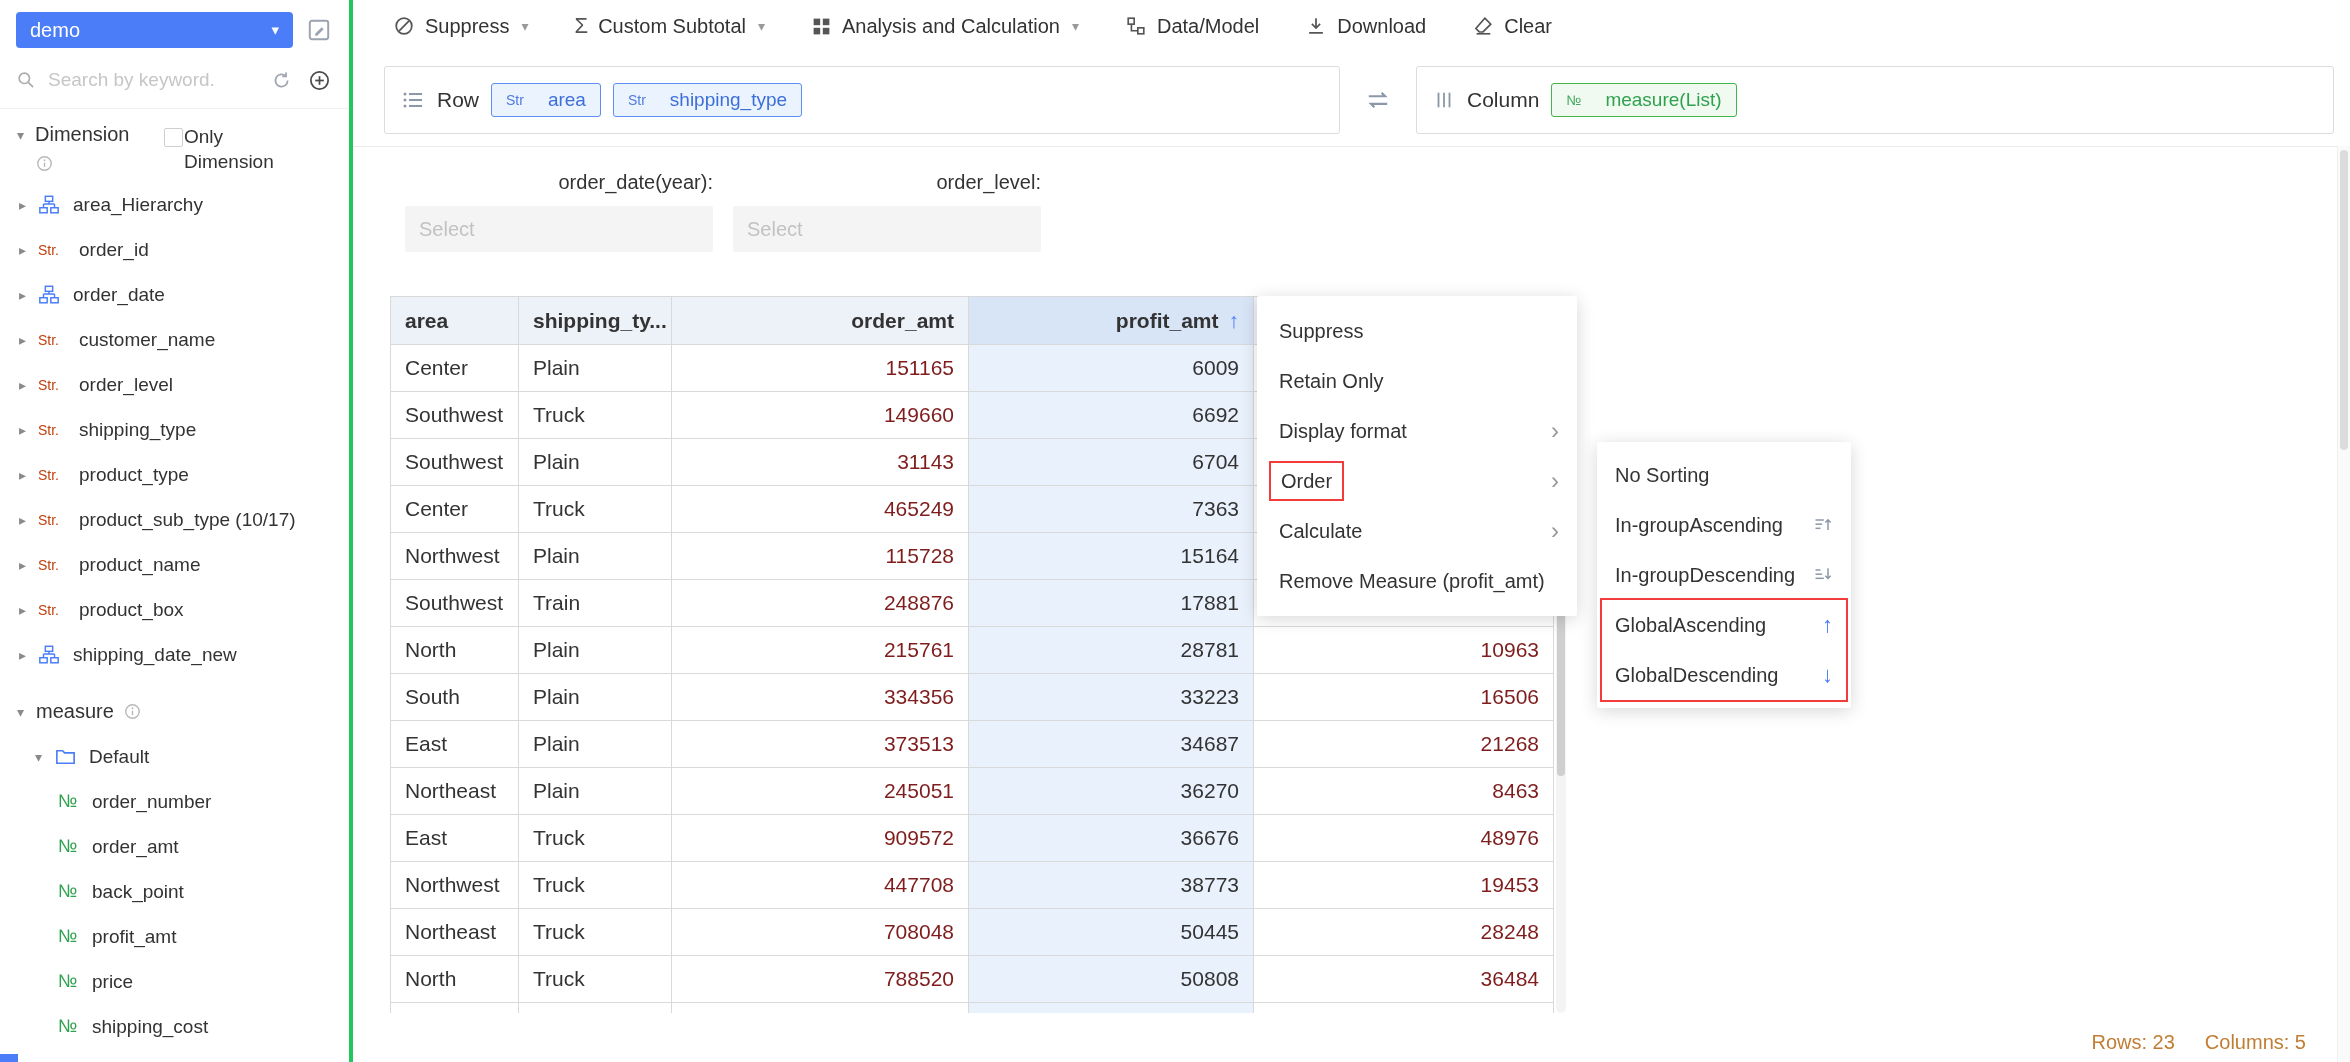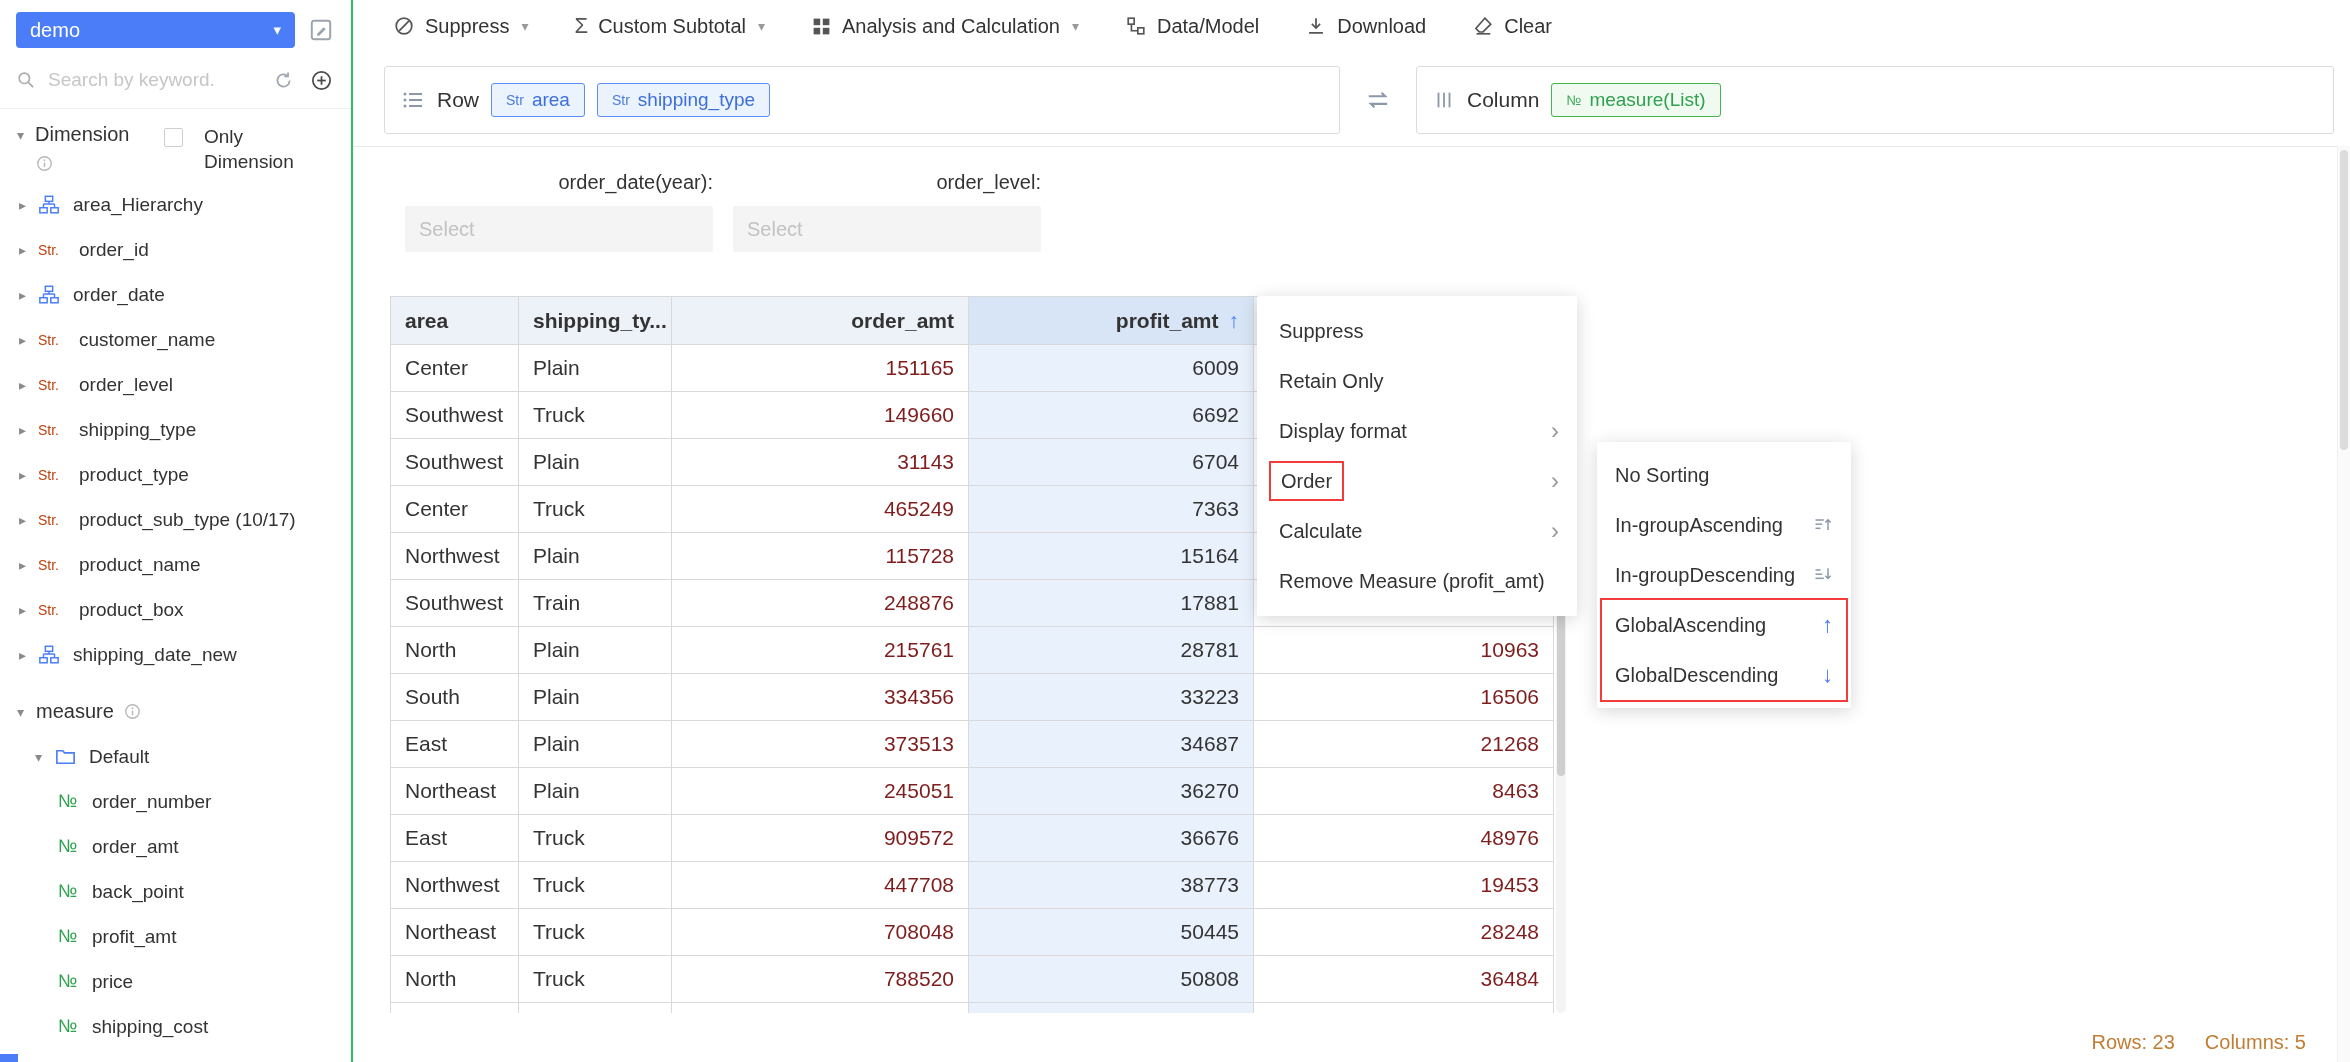--- a/index.html
+++ b/index.html
@@ -5,36 +5,36 @@
   * { box-sizing: border-box; }
   html,body { margin:0; padding:0; }
   body {
     width:2350px; height:1062px; overflow:hidden;
     font-family:"Liberation Sans","DejaVu Sans",sans-serif;
     color:#333; background:#fff;
   }
   .app { position:relative; width:2350px; height:1062px; display:flex; }
 
   
-  .sidebar { flex:0 0 353px; width:353px; border-right:2px solid #22c55e; position:relative; padding-top:10px; background:#fff; }
+  .sidebar { flex:0 0 353px; width:353px; border-right:4px solid #22c55e; position:relative; padding-top:10px; background:#fff; }
   .dataset-row { display:flex; align-items:center; gap:12px; padding:2px 16px 10px 16px; }
   .dataset-btn { flex:1; height:36px; background:#4A7DF7; border-radius:4px; display:flex; align-items:center; justify-content:space-between; color:#fff; font-size:20px; padding:0 14px; cursor:pointer; }
   .dataset-caret { font-size:15px; opacity:.95; }
   .icon-btn { width:28px; height:28px; display:flex; align-items:center; justify-content:center; cursor:pointer; }
 
   .search-row { display:flex; align-items:center; gap:10px; padding:8px 16px 14px 16px; border-bottom:1px solid #F1F1F1; }
   .search-input { flex:1; border:none; outline:none; font-size:19px; color:#333; font-family:inherit; min-width:0; }
   .search-input::placeholder { color:#C6C6C6; }
 
   .dim-header { display:flex; padding:14px 14px 4px 14px; }
   .dim-left { width:150px; }
   .dim-line1 { display:flex; align-items:center; gap:8px; font-size:20px; }
   .exp { color:#8A8A8A; font-size:14px; width:13px; display:inline-block; text-align:center; flex:0 0 13px; }
   .info-wrap { margin:8px 0 0 21px; }
-  .dim-check { display:flex; gap:21px; align-items:flex-start; padding-top:2px; }
+  .dim-check { display:flex; gap:1px; align-items:flex-start; padding-top:2px; }
   .checkbox { width:19px; height:19px; border:1px solid #CFCFCF; border-radius:2px; background:#fff; margin-top:3px; cursor:pointer; flex:0 0 19px; }
   .check-label { font-size:19px; line-height:1.3; width:104px; color:#333; }
 
   .tree { list-style:none; margin:4px 0 0 0; padding:0; }
   .tree li { height:45px; display:flex; align-items:center; gap:9px; padding-left:16px; font-size:19px; cursor:pointer; white-space:nowrap; }
   .ficon-str { color:#c2410c; font-size:14px; width:32px; flex:0 0 32px; }
   .ficon-svg { width:26px; flex:0 0 26px; display:flex; align-items:center; }
   .num-icon { color:#2FA14F; font-size:18px; width:28px; flex:0 0 28px; }
 
   .section-header { display:flex; align-items:center; gap:9px; height:45px; padding-left:14px; font-size:20px; margin-top:12px; }
@@ -48,21 +48,21 @@
   .topbar { height:52px; display:flex; align-items:center; gap:46px; padding-left:40px; font-size:20px; color:#333; }
   .tb-item { display:flex; align-items:center; gap:10px; cursor:pointer; white-space:nowrap; }
   .caret { color:#9A9A9A; font-size:14px; margin-left:2px; }
 
   .shelf-row { display:flex; align-items:stretch; gap:16px; margin:14px 16px 0 24px; height:68px;padding-left:7px; }
   .shelf { border:1px solid #DCDCDC; border-radius:3px; display:flex; align-items:center; padding:0 16px; gap:12px; background:#fff; }
   .row-shelf { width:956px; flex:0 0 956px; }
   .col-shelf { flex:1; }
   .shelf-label { font-size:21px; color:#333; }
   .swap { display:flex; align-items:center; justify-content:center; width:44px; cursor:pointer; }
-  .pill { display:inline-flex; align-items:center; gap:8px; height:34px; padding:0 14px; border-radius:3px; font-size:19px; cursor:pointer; white-space:nowrap; }
+  .pill { display:inline-flex; align-items:center; gap:24px; height:34px; padding:0 14px; border-radius:3px; font-size:19px; cursor:pointer; white-space:nowrap; }
   .pill .prefix { font-size:14px; opacity:.9; }
   .pill-blue { border:1px solid #5B8FF2; background:#EBF3FF; color:#3D6FD8; }
   .pill-green { border:1px solid #44B549; background:#F1FAF1; color:#2FA14F; }
   .main-divider { border-bottom:1px solid #E9E9E9; margin-top:12px; }
 
   .filters { display:flex; gap:20px; padding:24px 0 0 52px; }
   .filter-group { width:308px; }
   .filter-label { font-size:20px; color:#333;text-align:right; }
   .filter-input { margin-top:12px; height:46px; background:#F4F4F4; border-radius:2px; display:flex; align-items:center; padding:0 14px; color:#C2C2C2; font-size:20px; cursor:pointer; }
 

